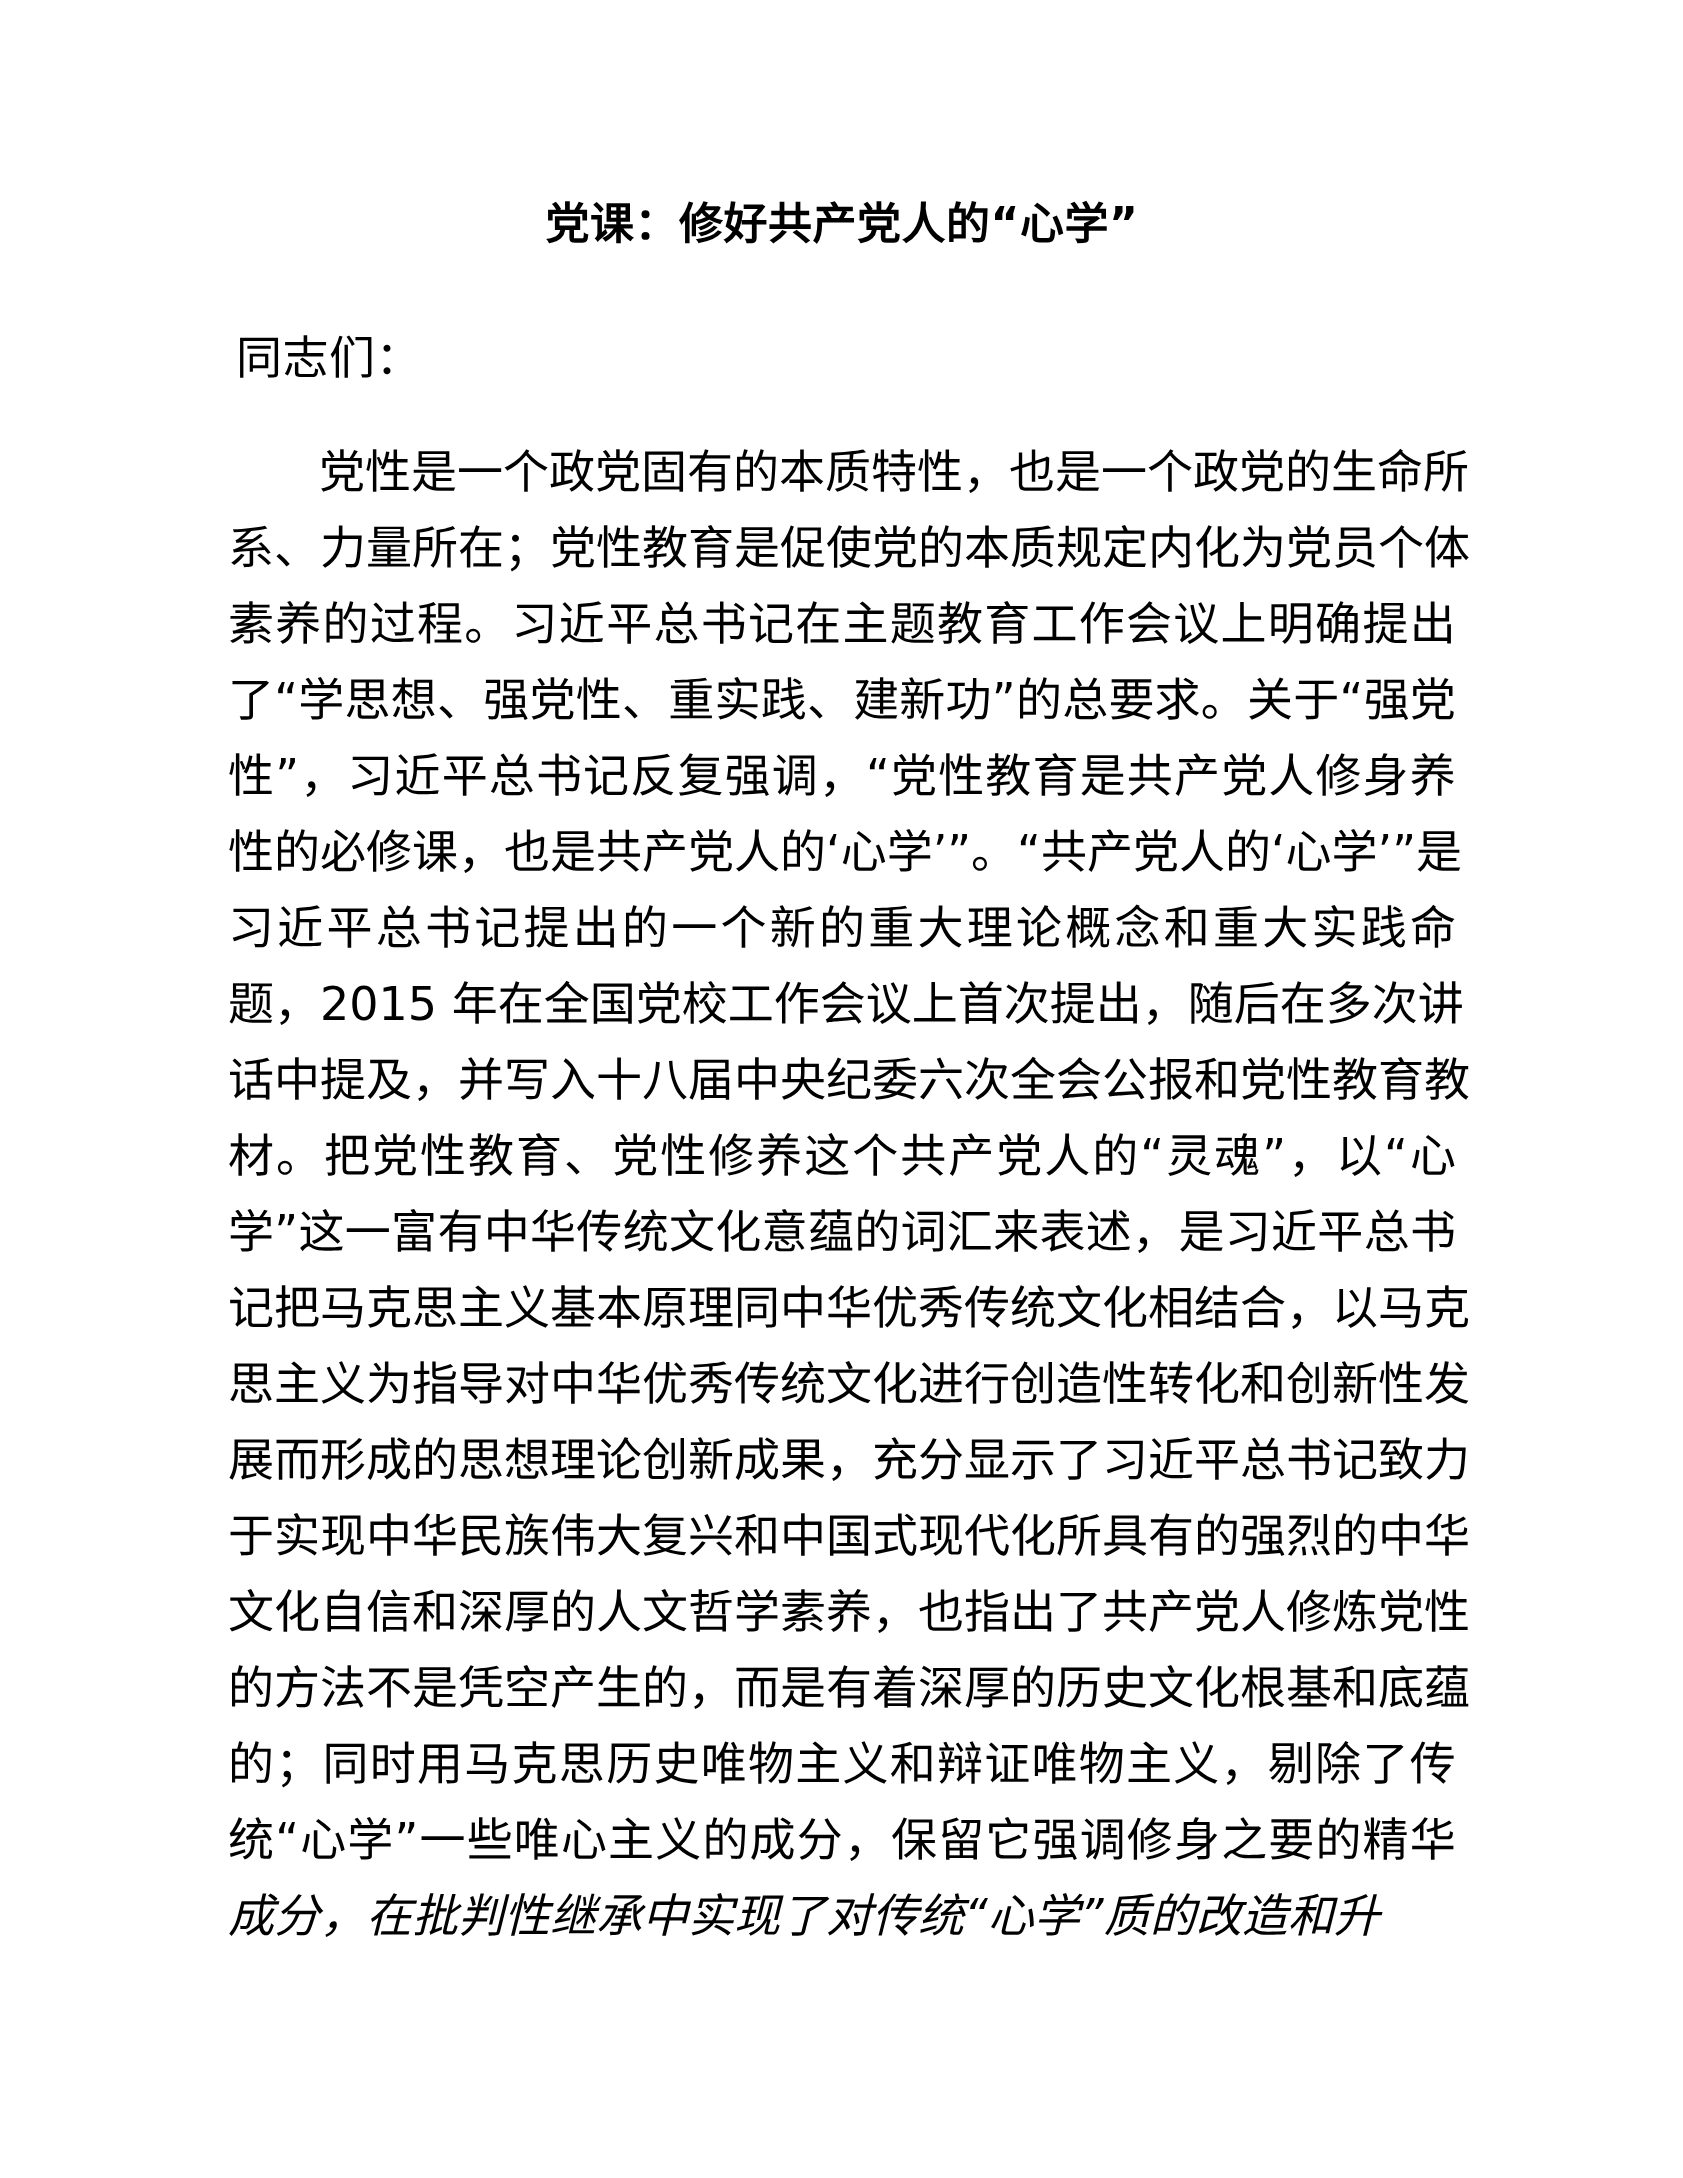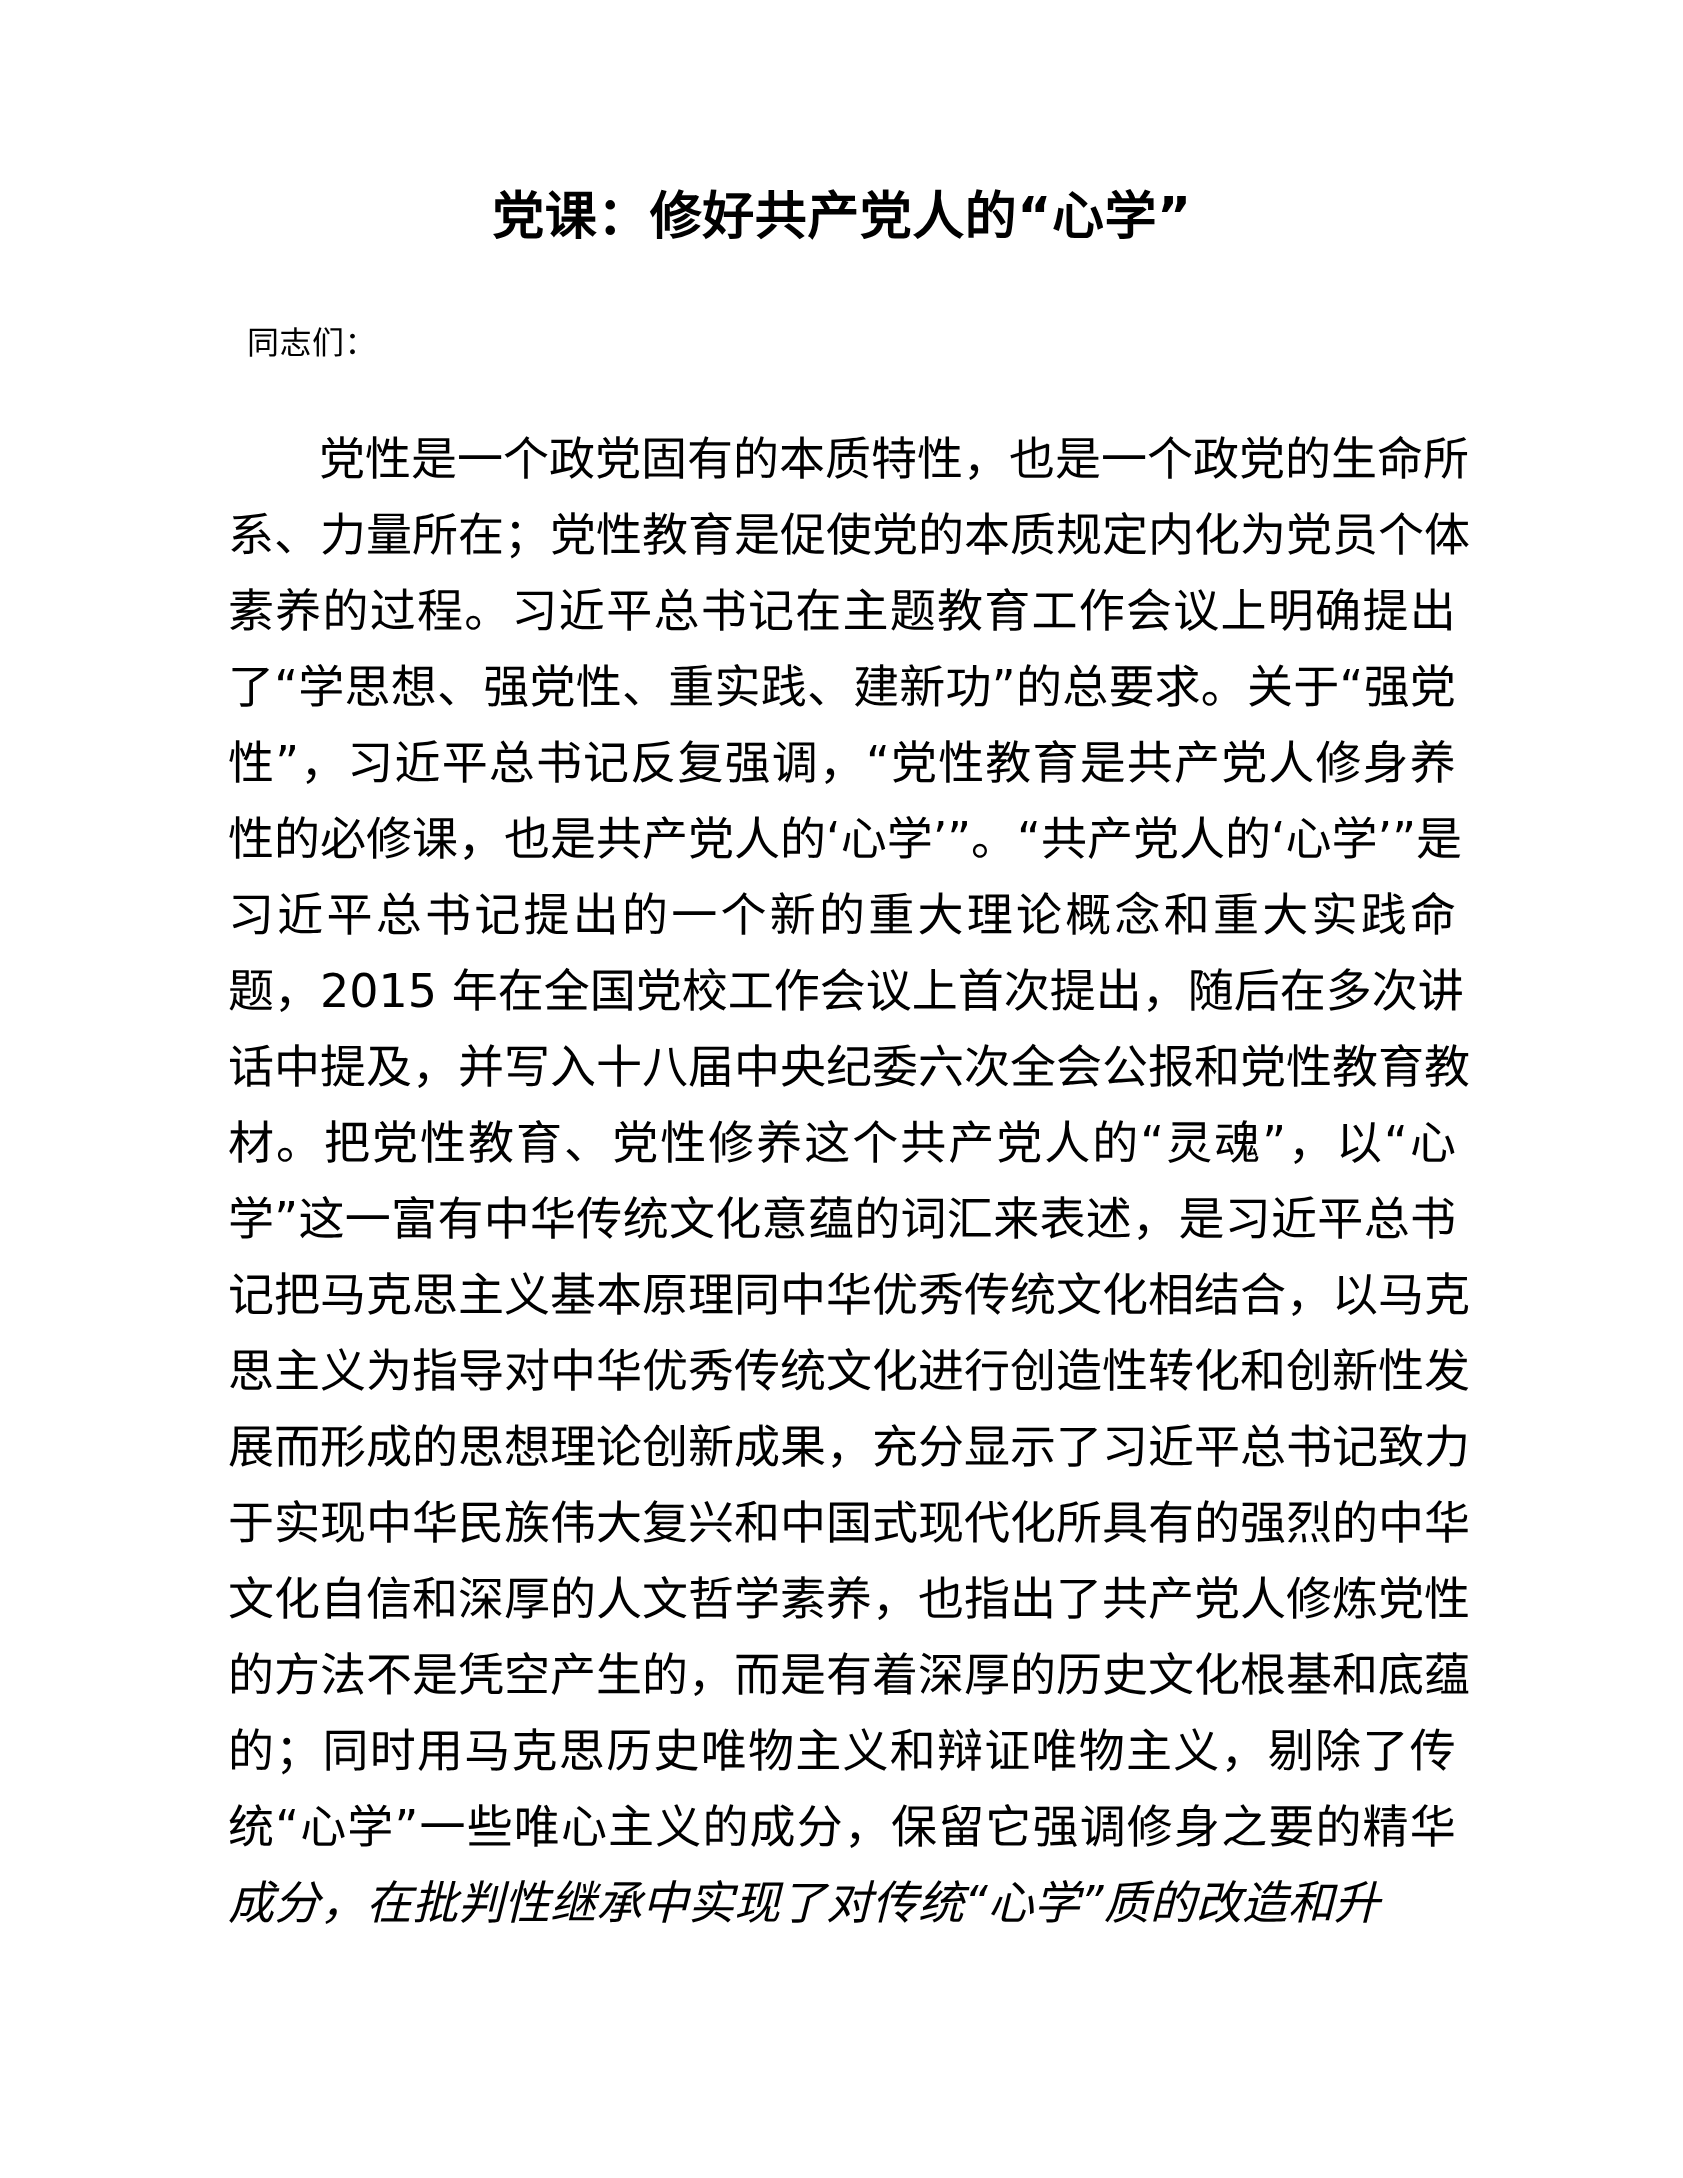--- a/index.html
+++ b/index.html
@@ -26,36 +26,36 @@
   .page-body {
     position: absolute;
     left: 228px;
     top: 0;
     width: 1228px;
     height: 2178px;
   }
 
   
   .doc-title {
-    margin: 4px;
+    margin: 16px;
     padding: 0;
     text-align: center;
     font-weight: 700;
-    font-size: 52px;
+    font-size: 44px;
     line-height: 1.25;
     letter-spacing: 0.5px;
     padding-top: 180px;
     white-space: nowrap;
   }
 
   
   .salutation {
-    margin: 11px;
+    margin: 0;
     padding: 0;
-    font-size: 32px;
+    font-size: 46px;
     line-height: 1.2;
     padding-top: 64px;
     padding-left: 8px;
     letter-spacing: 0.5px;
   }
 
   
   .body-paragraph {
     margin: 0;
     padding: 0;

